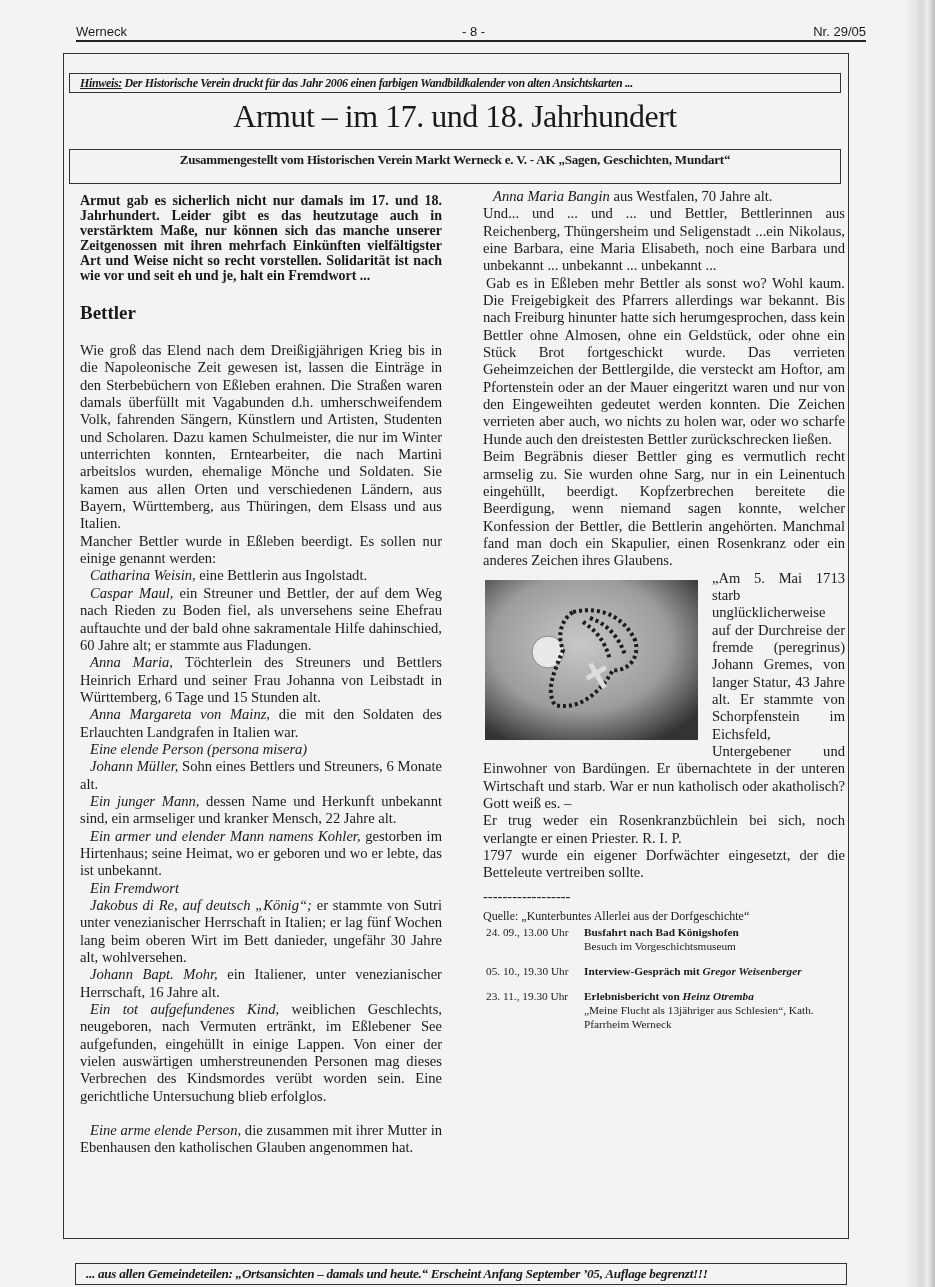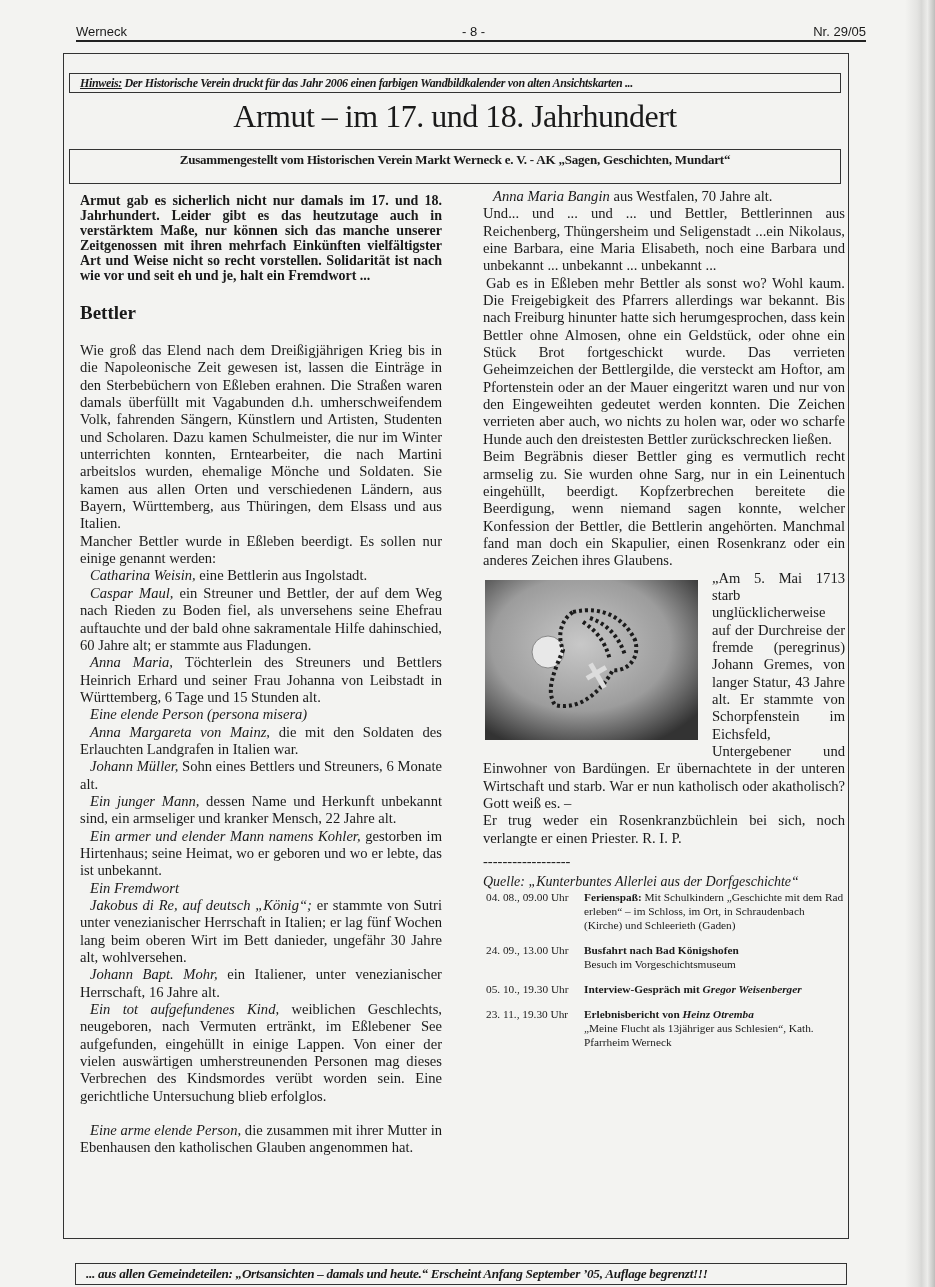--- a/index.html
+++ b/index.html
@@ -58,21 +58,21 @@
   .h2 { font-weight:bold; font-size:19px; margin:19px 0 18px 0 !important; line-height:22px; }
   i { font-style:italic; }
   .gap { height:17px; }
   .photo {
     float:left; width:213px; height:160px; margin:10px 14px 6px 2px;
     background:radial-gradient(ellipse at 45% 45%, #bdbdbd 0%, #9a9a9a 55%, #4a4a4a 100%);
     position:relative; overflow:hidden;
   }
   .photo svg { position:absolute; left:0; top:0; }
   .caption { text-align:left; }
-  .quelle { font-style:italic; font-size:14px; margin-top:6px !important; }
+  .quelle { font-size:12px; margin-top:6px !important; }
   .termhead {
     font-style:italic; font-weight:bold; font-size:11.5px;
     text-decoration:underline; margin-top:11px !important; margin-bottom:10px !important;
   }
   .ev { display:flex; font-size:11.3px; line-height:14px; margin:0 0 11px 3px; text-align:left; }
   .ev .when { width:98px; flex:none; }
   .ev .what { flex:1; }
   .ev b { font-weight:bold; }
   .bottomnote {
     position:absolute; left:75px; top:1263px; width:772px; height:22px;
@@ -104,22 +104,22 @@
 
 <div class="col left">
   <p class="lead">Armut gab es sicherlich nicht nur damals im 17. und 18. Jahrhundert. Leider gibt es das heutzutage auch in verstärktem Maße, nur können sich das manche unserer Zeitgenossen mit ihren mehrfach Einkünften vielfältigster Art und Weise nicht so recht vorstellen. Solidarität ist nach wie vor und seit eh und je, halt ein Fremdwort ...</p>
   <p class="h2">Bettler</p>
   <p>Wie groß das Elend nach dem Dreißigjährigen Krieg bis in die Napoleonische Zeit gewesen ist, lassen die Einträge in den Sterbebüchern von Eßleben erahnen. Die Straßen waren damals überfüllt mit Vagabunden d.h. umherschweifendem Volk, fahrenden Sängern, Künstlern und Artisten, Studenten und Scholaren. Dazu kamen Schulmeister, die nur im Winter unterrichten konnten, Erntearbeiter, die nach Martini arbeitslos wurden, ehemalige Mönche und Soldaten. Sie kamen aus allen Orten und verschiedenen Ländern, aus Bayern, Württemberg, aus Thüringen, dem Elsass und aus Italien.</p>
   <p>Mancher Bettler wurde in Eßleben beerdigt. Es sollen nur einige genannt werden:</p>
 
   <p class="ind"><i>Catharina Weisin,</i><span> eine Bettlerin aus Ingolstadt.</span></p>
   <p class="ind"><i>Caspar Maul,</i><span> ein Streuner und Bettler, der auf dem Weg nach Rieden zu Boden fiel, als unversehens seine Ehefrau auftauchte und der bald ohne sakramentale Hilfe dahinschied, 60 Jahre alt; er stammte aus Fladungen.</span></p>
   <p class="ind"><i>Anna Maria,</i><span> Töchterlein des Streuners und Bettlers Heinrich Erhard und seiner Frau Johanna von Leibstadt in Württemberg, 6 Tage und 15 Stunden alt.</span></p>
+  <p class="ind"><i>Anna Margareta von Mainz,</i><span> die mit den Soldaten des Erlauchten Landgrafen in Italien war.</span></p>
   <p class="ind"><i>Eine elende Person (persona misera)</i><span></span></p>
-  <p class="ind"><i>Anna Margareta von Mainz,</i><span> die mit den Soldaten des Erlauchten Landgrafen in Italien war.</span></p>
   <p class="ind"><i>Johann Müller,</i><span> Sohn eines Bettlers und Streuners, 6 Monate alt.</span></p>
   <p class="ind"><i>Ein junger Mann,</i><span> dessen Name und Herkunft unbekannt sind, ein armseliger und kranker Mensch, 22 Jahre alt.</span></p>
   <p class="ind"><i>Ein armer und elender Mann namens Kohler,</i><span> gestorben im Hirtenhaus; seine Heimat, wo er geboren und wo er lebte, das ist unbekannt.</span></p>
   <p class="ind"><i>Ein Fremdwort</i><span></span></p>
   <p class="ind"><i>Jakobus di Re, auf deutsch „König“;</i><span> er stammte von Sutri unter venezianischer Herrschaft in Italien; er lag fünf Wochen lang beim oberen Wirt im Bett danieder, ungefähr 30 Jahre alt, wohlversehen.</span></p>
   <p class="ind"><i>Johann Bapt. Mohr,</i><span> ein Italiener, unter venezianischer Herrschaft, 16 Jahre alt.</span></p>
   <p class="ind"><i>Ein tot aufgefundenes Kind,</i><span> weiblichen Geschlechts, neugeboren, nach Vermuten ertränkt, im Eßlebener See aufgefunden, eingehüllt in einige Lappen. Von einer der vielen auswärtigen umherstreunenden Personen mag dieses Verbrechen des Kindsmordes verübt worden sein. Eine gerichtliche Untersuchung blieb erfolglos.</span></p>
   <div class="gap"></div>
   <p class="ind"><i>Eine arme elende Person,</i><span> die zusammen mit ihrer Mutter in Ebenhausen den katholischen Glauben angenommen hat.</span></p>
 </div>
@@ -143,27 +143,24 @@
       <circle cx="63" cy="72" r="16" fill="#e8e8e8" stroke="#888" stroke-width="1"></circle>
       <path d="M88,32 C120,25 140,40 150,60 C156,80 140,92 128,90 C112,118 90,130 70,125 C60,110 70,90 78,70 C72,55 76,40 88,32 Z" fill="none" stroke="#1b1b1b" stroke-width="4" stroke-dasharray="3 3"></path>
       <path d="M98,42 C110,50 120,60 125,80" fill="none" stroke="#1b1b1b" stroke-width="4" stroke-dasharray="3 3"></path>
       <path d="M105,38 C125,45 135,60 140,75" fill="none" stroke="#1b1b1b" stroke-width="4" stroke-dasharray="3 3"></path>
       <rect x="110" y="82" width="5" height="28" fill="#dcdcdc" transform="rotate(-30 112 96)"></rect>
       <rect x="100" y="90" width="22" height="5" fill="#dcdcdc" transform="rotate(-30 112 92)"></rect>
     </svg>
   </div>
   <p class="caption" style="text-align:justify">„Am 5. Mai 1713 starb unglücklicherweise auf der Durchreise der fremde (peregrinus) Johann Gremes, von langer Statur, 43 Jahre alt. Er stammte von Schorpfenstein im Eichsfeld, Untergebener und Einwohner von Bardüngen. Er übernachtete in der unteren Wirtschaft und starb. War er nun katholisch oder akatholisch? Gott weiß es. –</p>
   <p>Er trug weder ein Rosenkranzbüchlein bei sich, noch verlangte er einen Priester. R. I. P.</p>
+  <p>1797 wurde ein eigener Dorfwächter eingesetzt, der die Betteleute vertreiben sollte.</p>
   <p style="margin-top:8px;line-height:12px;">------------------</p>
   <p class="quelle">Quelle: „Kunterbuntes Allerlei aus der Dorfgeschichte“</p>
 
-  <div class="ev">
-    <div class="when">04. 08., 09.00 Uhr</div>
-    <div class="what"><b>Ferienspaß:</b><span> Mit Schulkindern „Geschichte mit dem Rad erleben“ – im Schloss, im Ort, in Schraudenbach (Kirche) und Schleerieth (Gaden)</span></div>
-  </div>
   <div class="ev">
     <div class="when">24. 09., 13.00 Uhr</div>
     <div class="what"><b>Busfahrt nach Bad Königshofen</b><br><span>Besuch im Vorgeschichtsmuseum</span></div>
   </div>
   <div class="ev">
     <div class="when">05. 10., 19.30 Uhr</div>
     <div class="what"><b>Interview-Gespräch mit </b><b><i>Gregor Weisenberger</i></b><br></div>
   </div>
   <div class="ev">
     <div class="when">23. 11., 19.30 Uhr</div>

